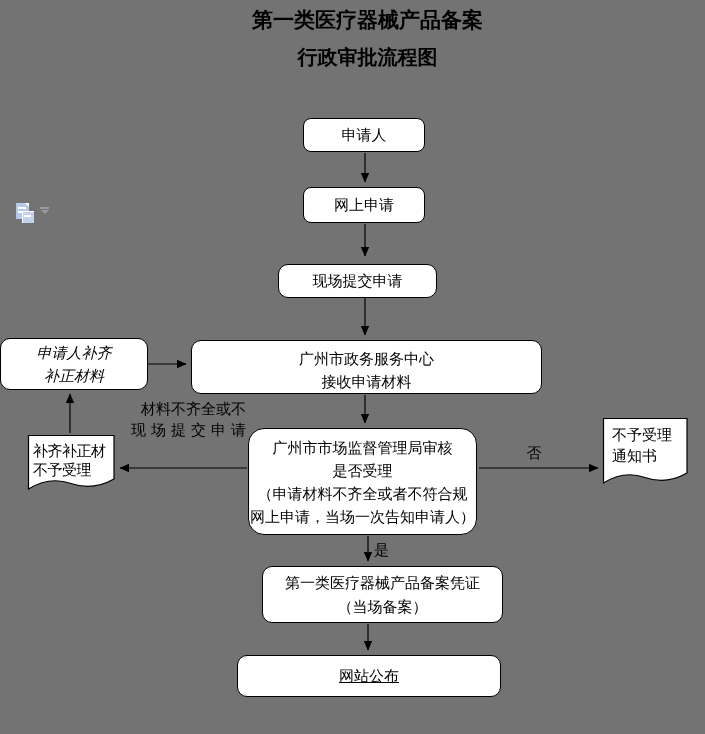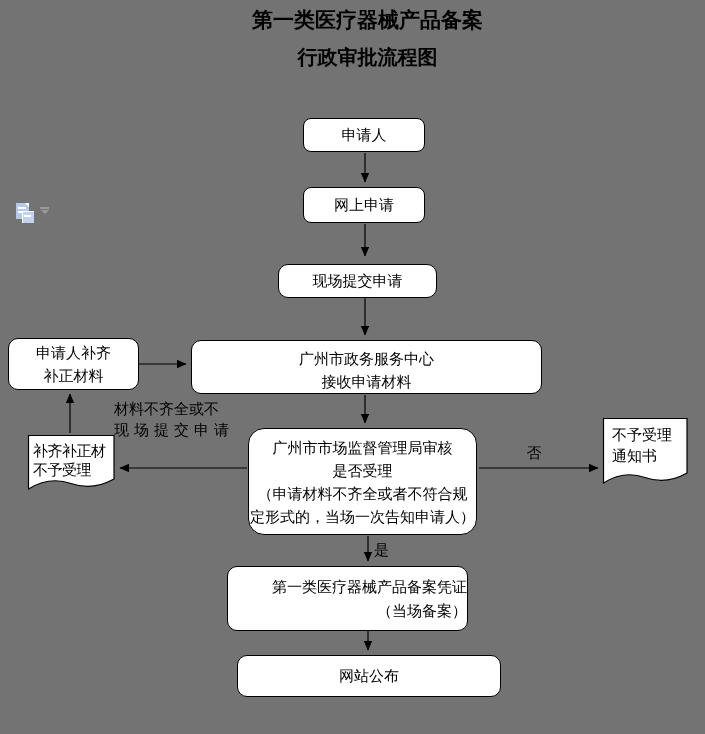--- a/index.html
+++ b/index.html
@@ -19,33 +19,33 @@
   
   .node{
     position:absolute;border:1px solid #000;background:#fff;border-radius:10px;
     display:flex;flex-direction:column;align-items:center;justify-content:center;
     font-size:15px;line-height:22px;text-align:center;box-sizing:border-box;
   }
   #n-applicant{left:303px;top:118px;width:122px;height:34px;border-radius:8px;}
   #n-online{left:303px;top:187px;width:122px;height:36px;border-radius:8px;}
   #n-onsite{left:278px;top:264px;width:159px;height:34px;}
   #n-center{left:191px;top:340px;width:351px;height:54px;line-height:23px;justify-content:flex-end;}
-  #n-supplement{left:8px;top:338px;width:131px;height:52px;line-height:23px;}
+  #n-supplement{left:0;top:338px;width:148px;height:52px;line-height:23px;font-style:italic;}
   #n-review{left:248px;top:428px;width:229px;height:107px;line-height:23px;border-radius:16px;}
-  #n-cert{left:227px;top:566px;width:241px;height:65px;line-height:24px;align-items:flex-end;}
-  #n-publish{left:237px;top:655px;width:264px;height:42px;}
+  #n-cert{left:262px;top:566px;width:241px;height:57px;line-height:24px;}
+  #n-publish{left:237px;top:655px;width:264px;height:42px;text-decoration:underline;}
 
   
   .doc-text{position:absolute;font-size:15px;color:#000;text-align:left;}
   #doc-supp-text{left:33px;top:441px;width:80px;line-height:19px;letter-spacing:-0.5px;}
   #doc-reject-text{left:612px;top:424px;width:76px;line-height:21px;}
 
   
   .edge-label{position:absolute;font-size:15px;color:#000;}
-  #lbl-incomplete{left:114px;top:398px;width:132px;line-height:21px;text-align:left;}
+  #lbl-incomplete{left:114px;top:398px;width:132px;line-height:21px;text-align:right;}
   #lbl-incomplete .spaced{display:block;letter-spacing:5px;margin-right:-5px;}
   #lbl-no{left:520px;top:444px;width:28px;text-align:center;}
   #lbl-yes{left:374px;top:541px;width:22px;}
 
   
   #paste-btn{position:absolute;left:14px;top:200px;width:38px;height:26px;cursor:pointer;}
   .pi{position:absolute;left:2px;top:3px;width:18px;height:20px;}
   .pi-page{position:absolute;left:0;top:0;width:13px;height:16px;background:#b7c9e8;}
   .pi-fold{position:absolute;left:9px;top:0;width:0;height:0;
     border-left:4px solid #b7c9e8;border-top:4px solid #ffffff;}
@@ -124,21 +124,21 @@
 
   <div class="node" id="n-supplement">
     <span>申请人补齐</span>
     <span>补正材料</span>
   </div>
 
   <div class="node" id="n-review">
     <span>广州市市场监督管理局审核</span>
     <span>是否受理</span>
     <span>（申请材料不齐全或者不符合规</span>
-    <span>定形式的，当场一次告知申请人）</span>
+    <span>网上申请，当场一次告知申请人）</span>
   </div>
 
   <div class="doc-text" id="doc-supp-text">
     <div>补齐补正材</div>
     <div>不予受理</div>
   </div>
 
   <div class="doc-text" id="doc-reject-text">
     <div>不予受理</div>
     <div>通知书</div>

